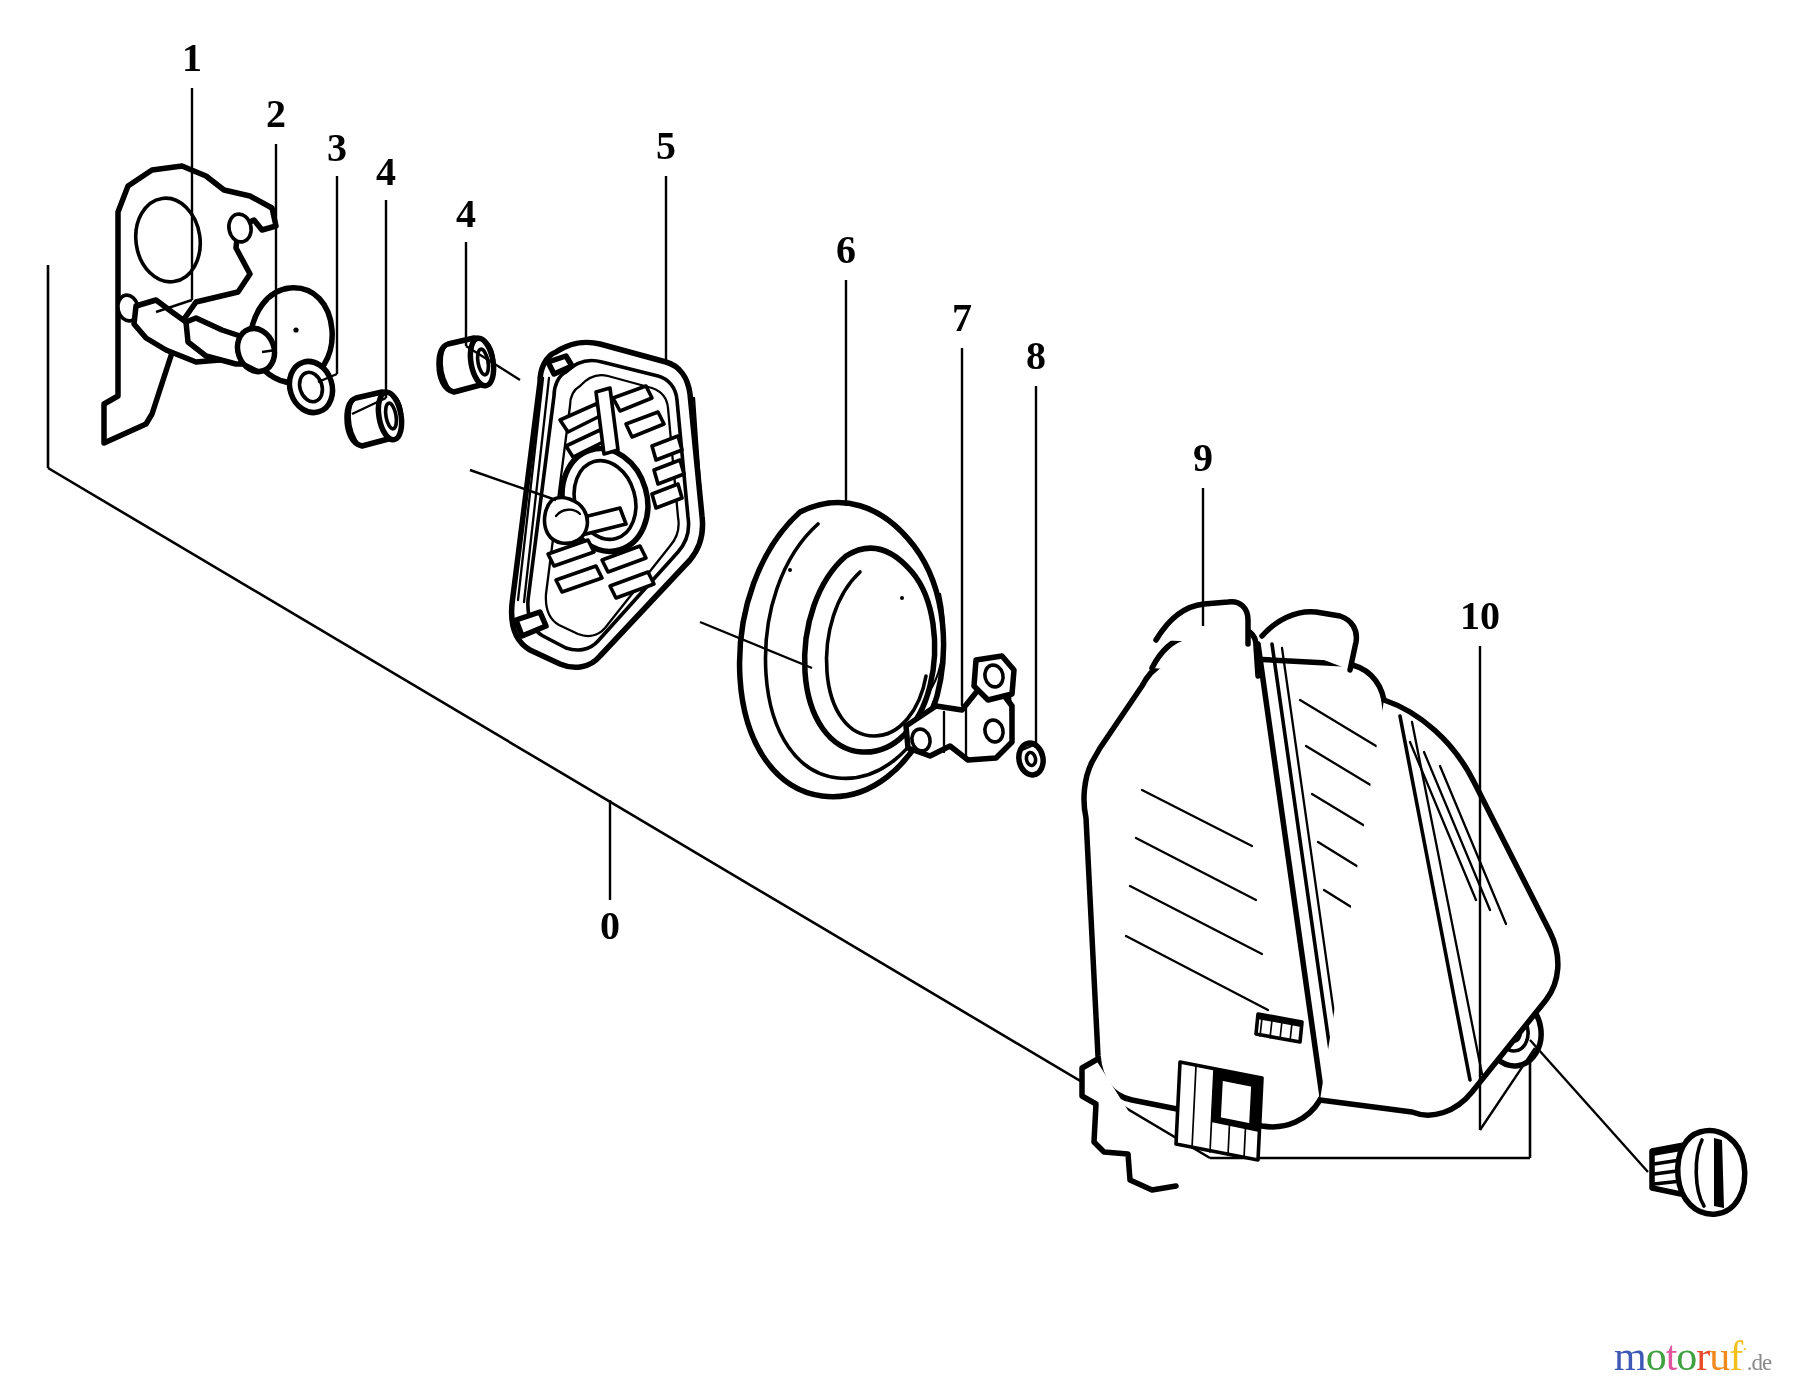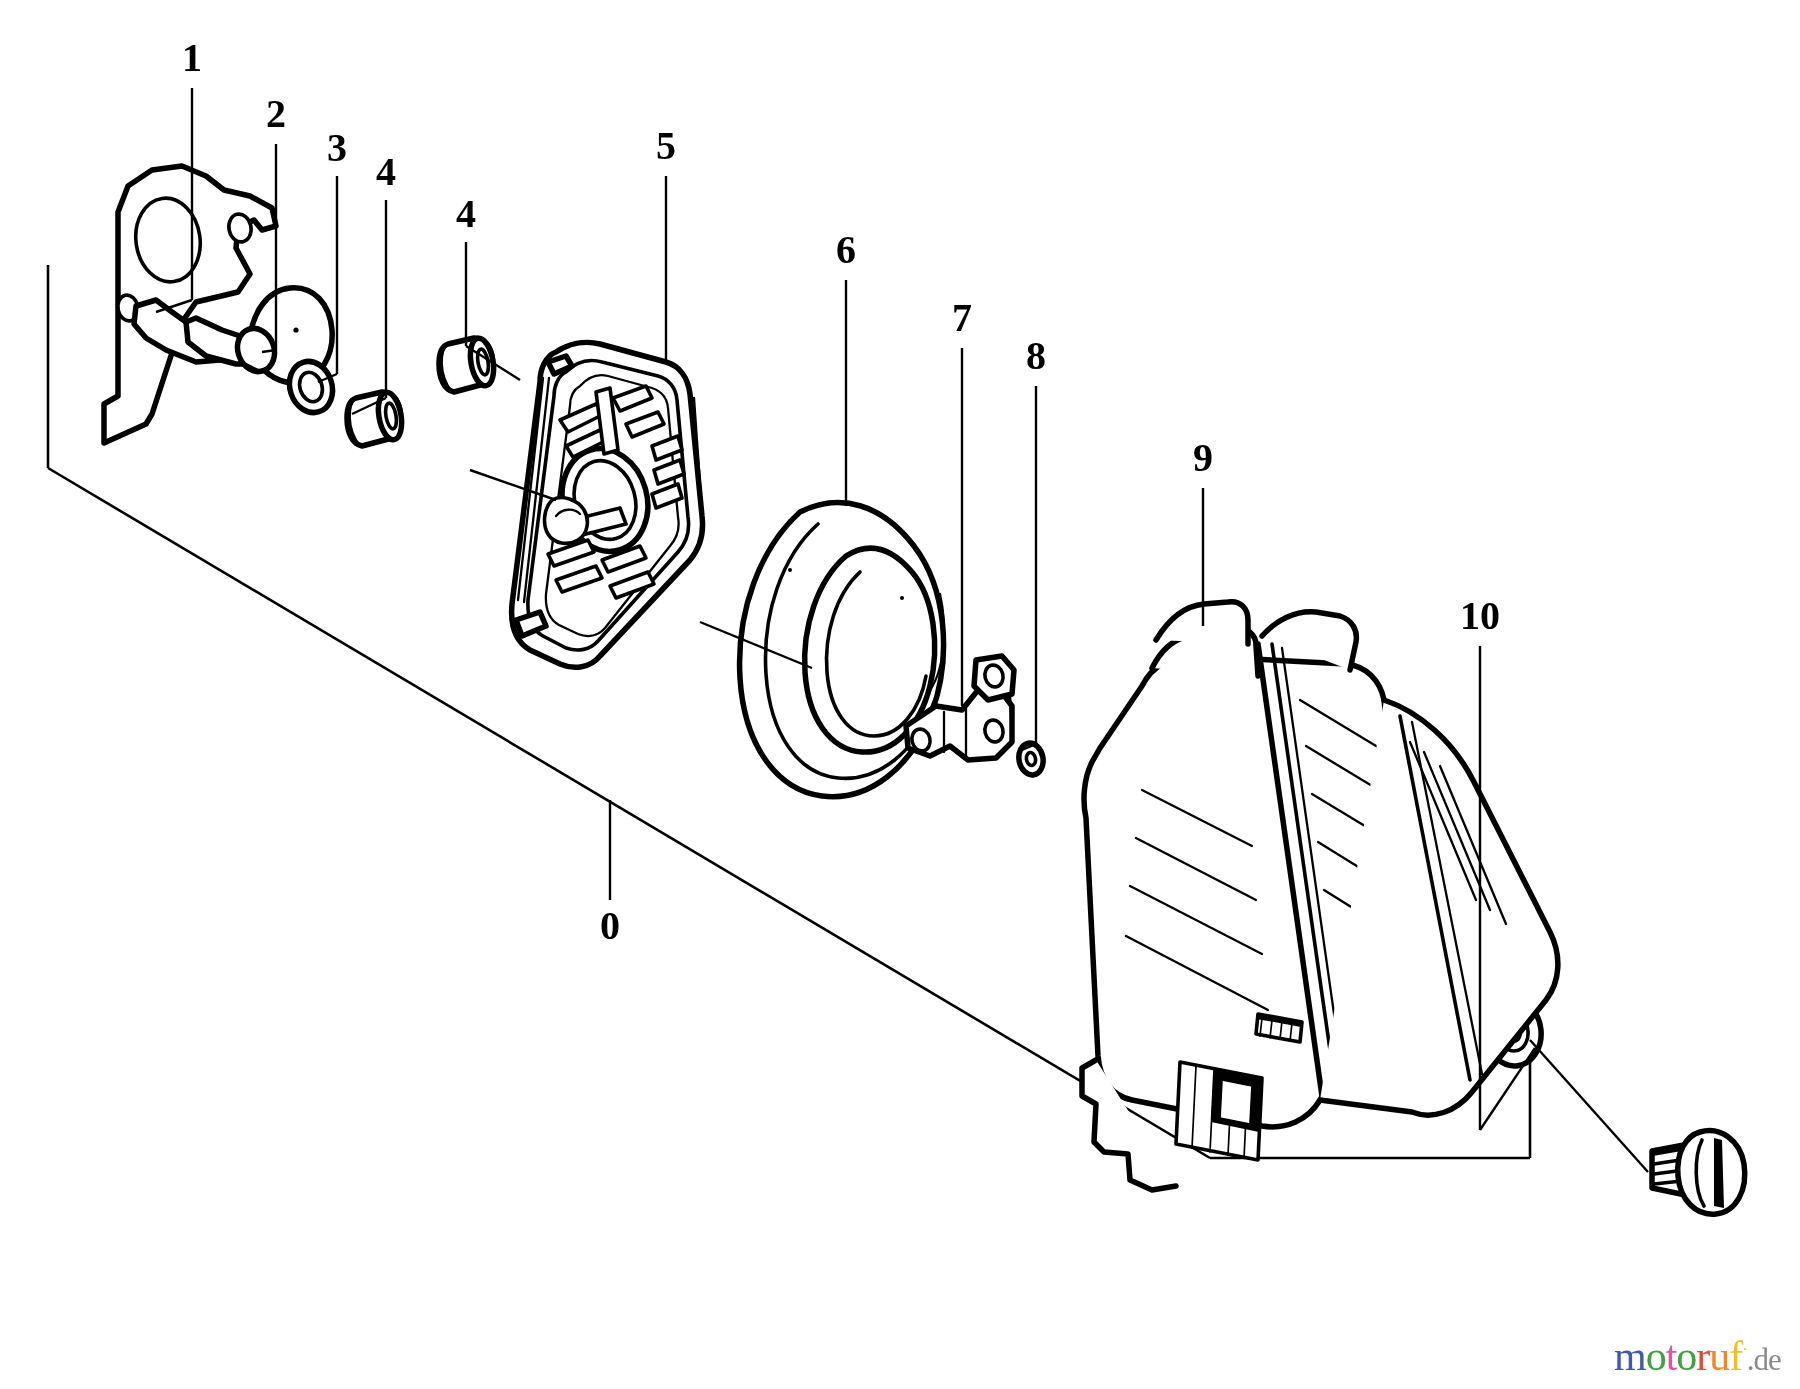--- a/index.html
+++ b/index.html
@@ -31,21 +31,21 @@
   #wm{
     position:absolute;
     left:1614px; top:1332px;
     font-family:"Liberation Serif", serif;
     font-size:42px;
     letter-spacing:-1px;
     white-space:nowrap;
     user-select:none;
   }
   #wm span{display:inline-block;}
-  #wm .sfx{font-size:31px;color:#8a8a8a;vertical-align:baseline;}
+  #wm .sfx{font-size:23px;color:#8a8a8a;vertical-align:baseline;}
   #wm .dot{
     font-size:16px;vertical-align:super;
   }
 </style>
 </head>
 <body>
 
 <div id="sheet">
 
   <svg class="art" viewBox="0 0 1800 1389">

